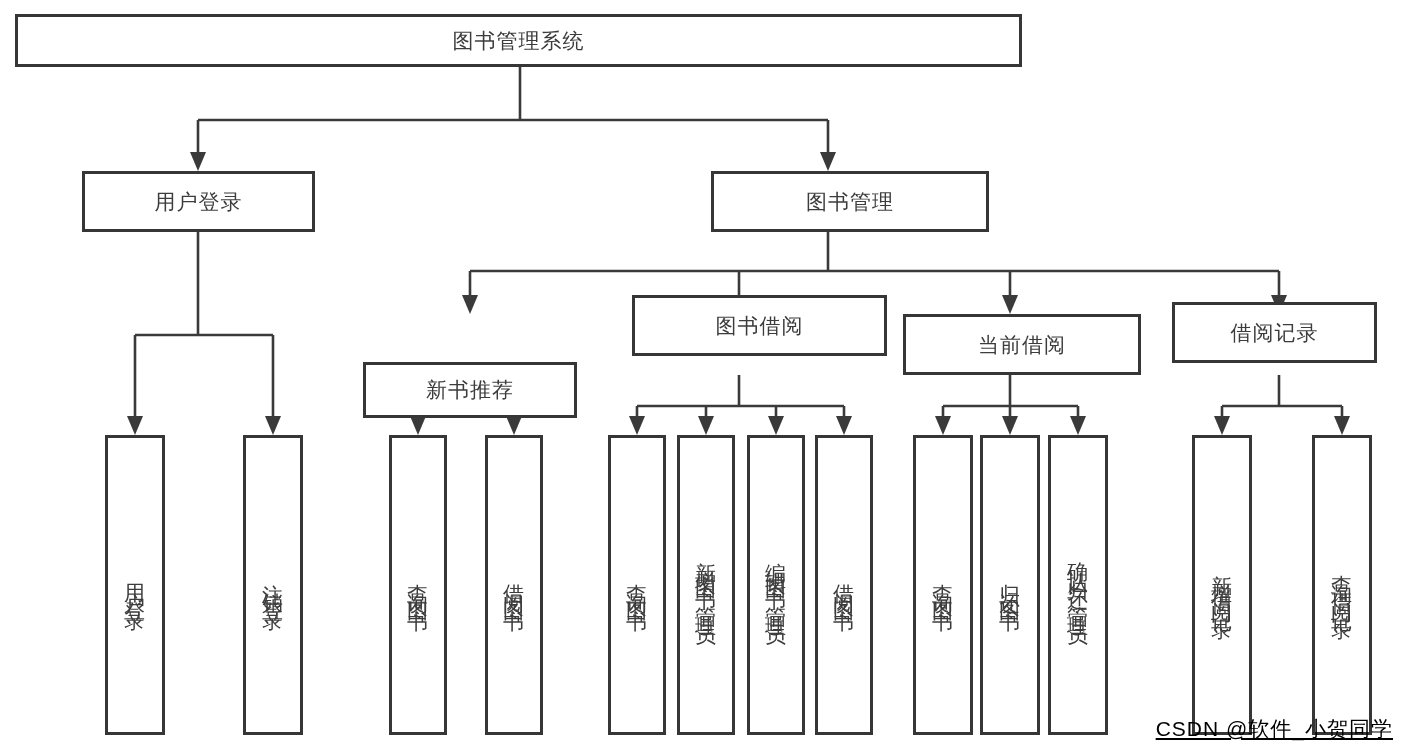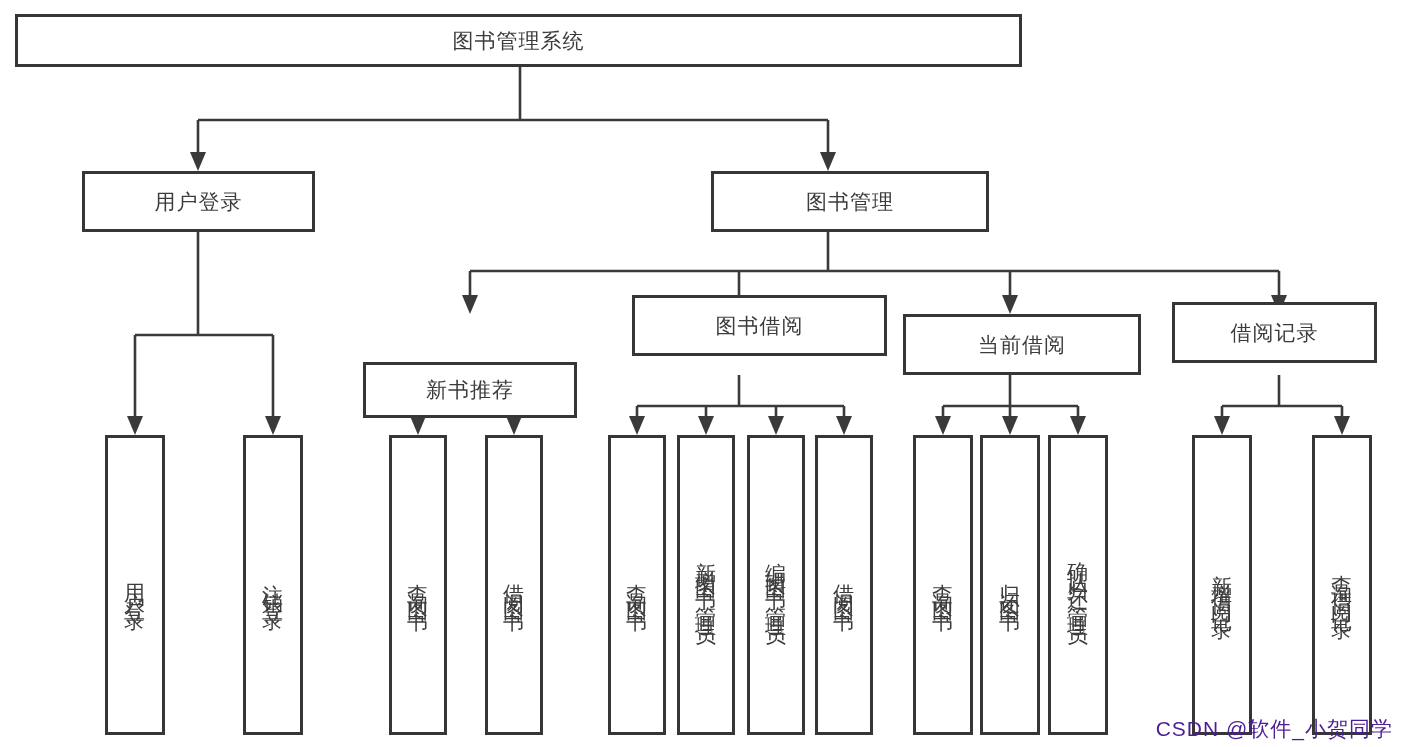--- a/index.html
+++ b/index.html
@@ -44,24 +44,25 @@
     text-orientation: mixed;
     letter-spacing: 9px;
     line-height: 1;
     white-space: nowrap;
   }
   .watermark {
     position: absolute;
     right: 12px;
     bottom: 4px;
     font-size: 21px;
-    color: #4c1d95;
+    color: #000000;
     letter-spacing: 1px;
     z-index: 3;
     white-space: nowrap;
+    text-decoration: underline;
   }
 </style>
 </head>
 <body>
 
 <div class="stage">
 
   <svg class="connector-layer" viewBox="0 0 1405 747" xmlns="http://www.w3.org/2000/svg">
     <g stroke="#3a3a3a" stroke-width="2.6" fill="none">
 

